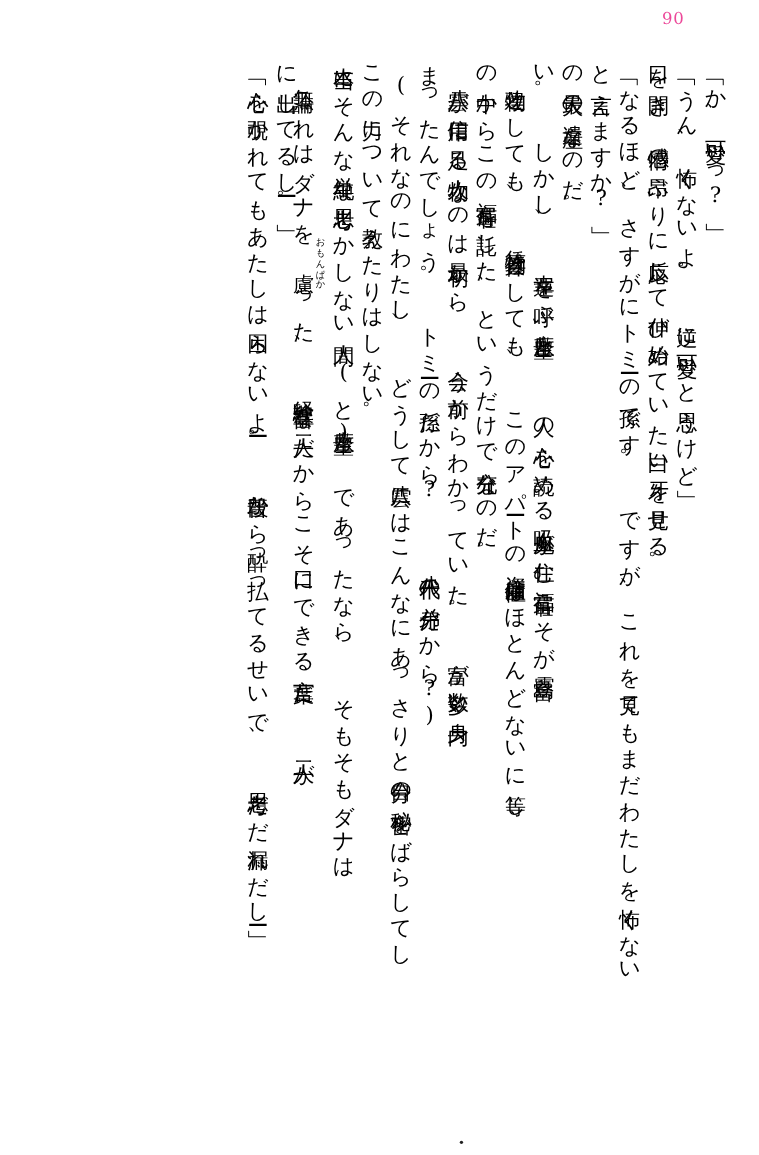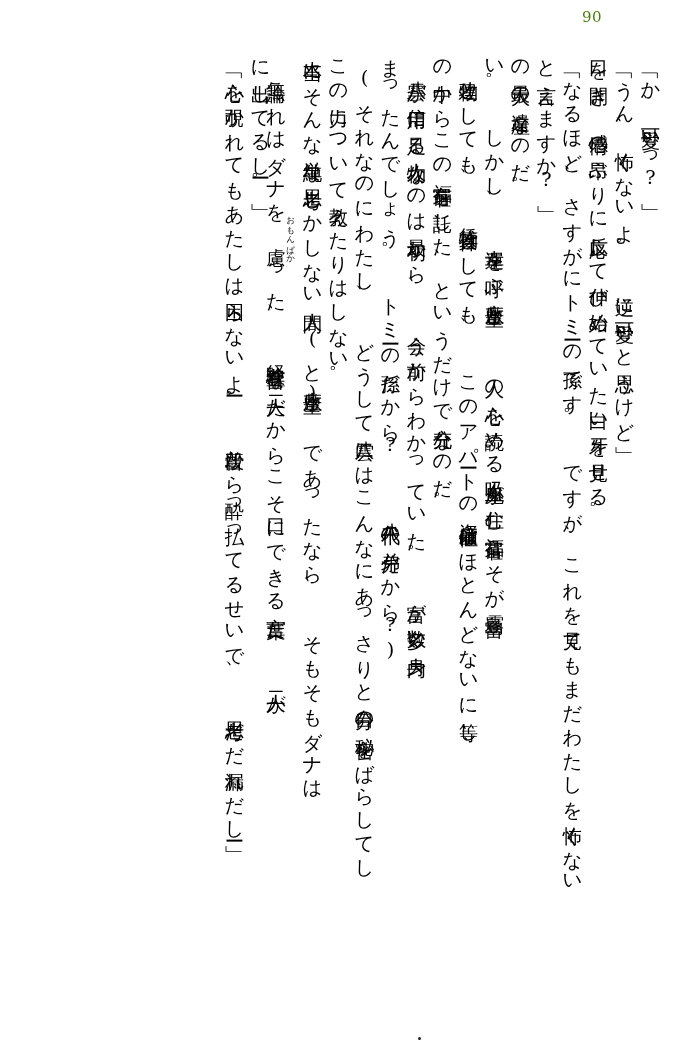--- a/index.html
+++ b/index.html
@@ -14,24 +14,24 @@
   #page {
     position: relative;
     width: 690px;
     height: 1050px;
     overflow: hidden;
     background: #ffffff;
   }
   #page-number {
     position: absolute;
     top: 8px;
-    right: 88px;
+    right: 68px;
     font-size: 15px;
     letter-spacing: 0.5px;
-    color: #4d7c0f;
+    color: #ec4899;
     font-family: "DejaVu Serif", "Liberation Serif", serif;
   }
   #body-text {
     position: absolute;
     top: 46px;
     right: 30px;
     bottom: 28px;
     left: 28px;
     display: flex;
     flex-direction: row-reverse;

